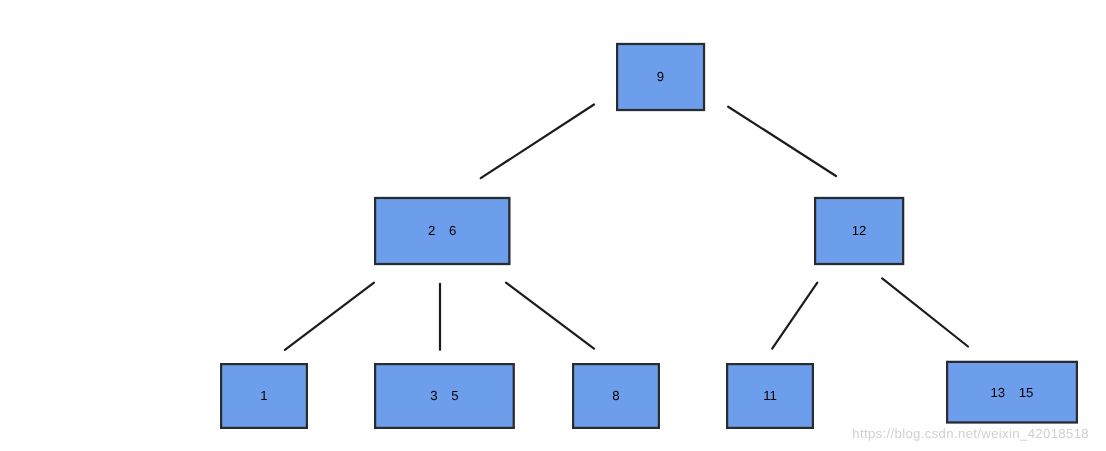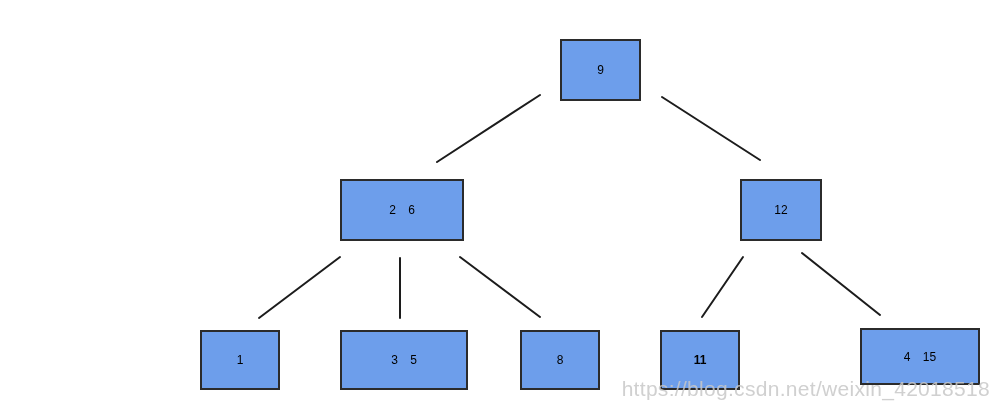--- a/index.html
+++ b/index.html
@@ -40,27 +40,27 @@
     font-size: 12px;
     word-spacing: 9px;
     white-space: pre;
   }
   .n9     { left: 560px; top: 39px;  width: 81px;  height: 62px; }
   .n26    { left: 340px; top: 179px; width: 124px; height: 62px; }
   .n12    { left: 740px; top: 179px; width: 82px;  height: 62px; }
   .n1     { left: 200px; top: 330px; width: 80px;  height: 60px; }
   .n35    { left: 340px; top: 330px; width: 128px; height: 60px; }
   .n8     { left: 520px; top: 330px; width: 80px;  height: 60px; }
-  .n11    { left: 660px; top: 330px; width: 80px;  height: 60px; font-weight: bold; }
+  .n11    { left: 660px; top: 330px; width: 80px;  height: 60px; }
   .n1315  { left: 860px; top: 328px; width: 120px; height: 57px; }
   .watermark {
     position: absolute;
     right: 15px;
     bottom: 9px;
-    font-size: 21px;
+    font-size: 12px;
     color: #c8c8c8;
     opacity: 0.85;
     letter-spacing: 0.3px;
     z-index: 5;
     pointer-events: none;
   }
 </style>
 </head>
 <body>
 
@@ -98,18 +98,18 @@
 
   <div class="node n8">
     <span>8</span>
   </div>
 
   <div class="node n11">
     <span>11</span>
   </div>
 
   <div class="node n1315">
-    <span>4 15</span>
+    <span>13 15</span>
   </div>
 
   <div class="watermark">https://blog.csdn.net/weixin_42018518</div>
 
 </div>
 
 </body></html>

